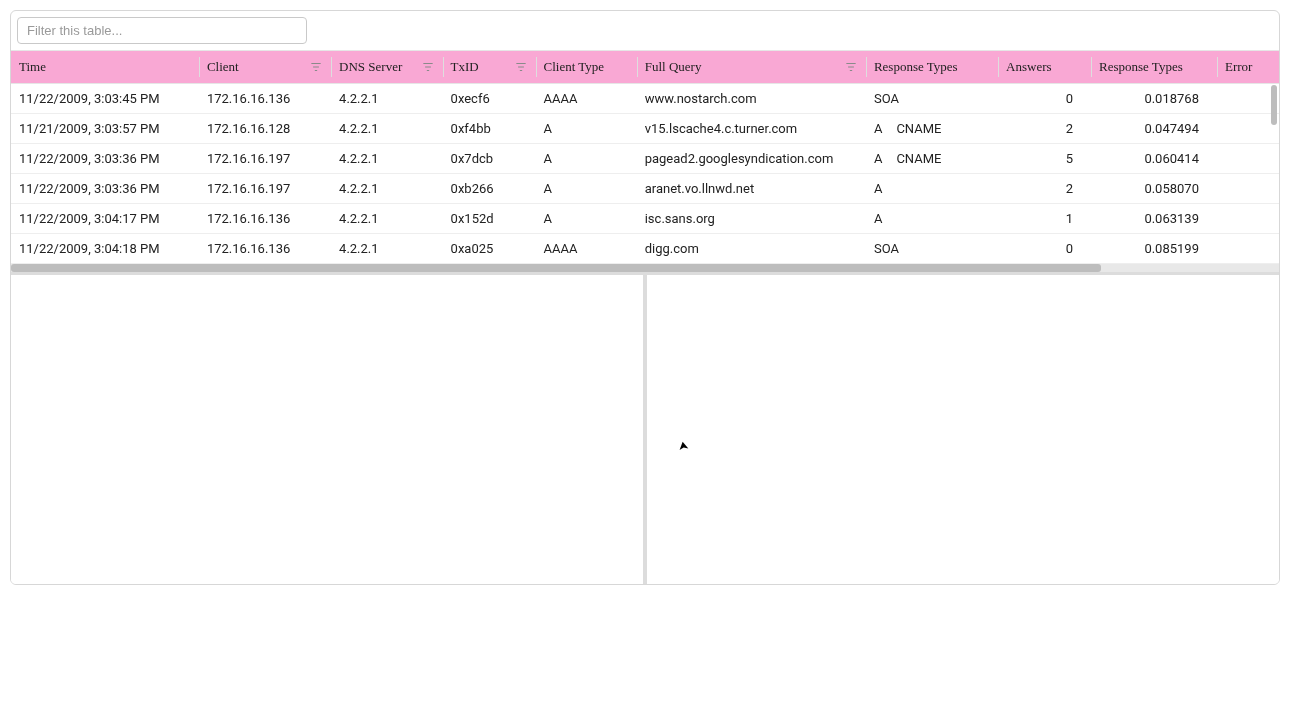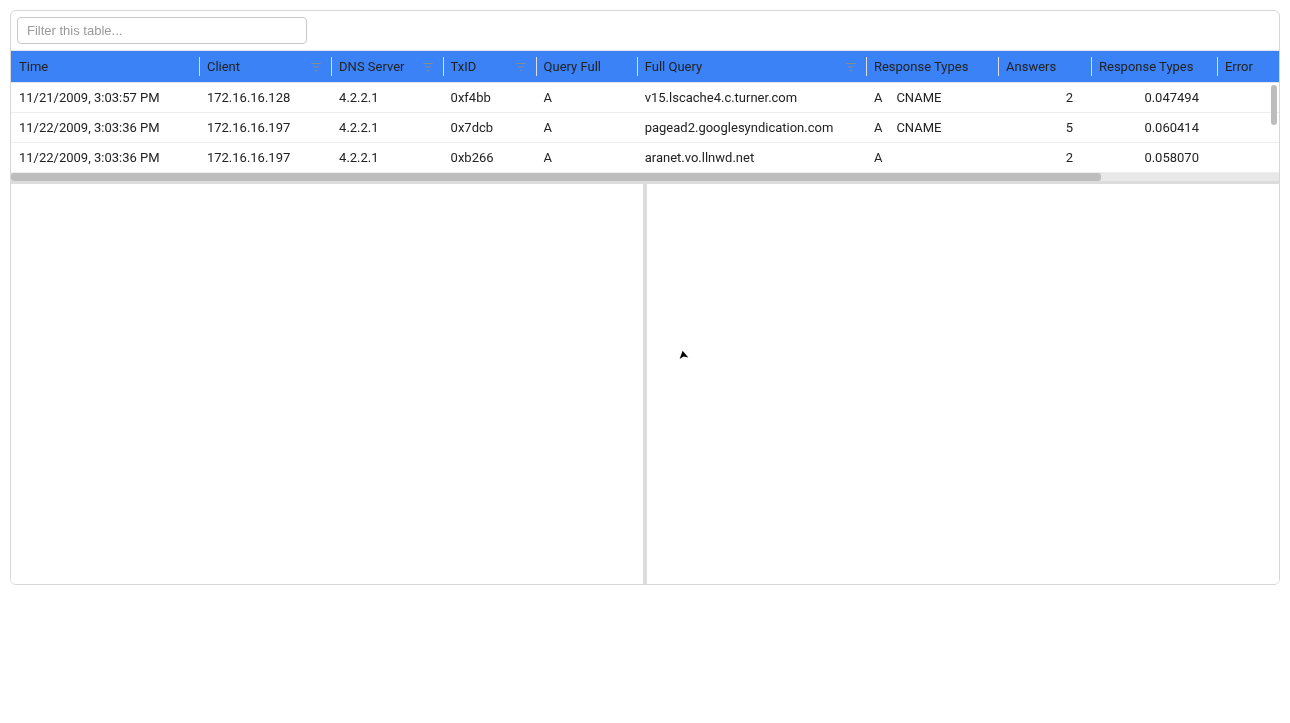--- a/index.html
+++ b/index.html
@@ -52,22 +52,23 @@
   }
   thead th {
     text-align: left;
     font-weight: 400;
     color: #222;
     border-top: 1px solid #e6e6e6;
     border-bottom: 1px solid #e6e6e6;
     padding: 8px 8px;
     position: relative;
     user-select: none;
-    background: #3b82f6;
+    background: #f9a8d4;
     white-space: nowrap;
+    font-family: Liberation Serif, serif;
   }
   thead th .sep {
     position: absolute;
     left: 0; top: 20%; bottom: 20%;
     width: 1px;
     background: #dedede;
   }
   thead th:first-child .sep { display: none; }
   .filter-icon {
     position: absolute;
@@ -172,34 +173,46 @@
               <th><span class="sep"></span><span>DNS Server</span><svg class="filter-icon" viewBox="0 0 24 24" fill="none" stroke="currentColor" stroke-width="2">
                   <line x1="4" y1="6" x2="20" y2="6"></line>
                   <line x1="7" y1="12" x2="17" y2="12"></line>
                   <line x1="10" y1="18" x2="14" y2="18"></line>
                 </svg></th>
               <th><span class="sep"></span><span>TxID</span><svg class="filter-icon" viewBox="0 0 24 24" fill="none" stroke="currentColor" stroke-width="2">
                   <line x1="4" y1="6" x2="20" y2="6"></line>
                   <line x1="7" y1="12" x2="17" y2="12"></line>
                   <line x1="10" y1="18" x2="14" y2="18"></line>
                 </svg></th>
-              <th><span class="sep"></span><span>Query Full</span></th>
+              <th><span class="sep"></span><span>Client Type</span></th>
               <th><span class="sep"></span><span>Full Query</span><svg class="filter-icon" viewBox="0 0 24 24" fill="none" stroke="currentColor" stroke-width="2">
                   <line x1="4" y1="6" x2="20" y2="6"></line>
                   <line x1="7" y1="12" x2="17" y2="12"></line>
                   <line x1="10" y1="18" x2="14" y2="18"></line>
                 </svg></th>
               <th><span class="sep"></span><span>Response Types</span></th>
               <th><span class="sep"></span><span>Answers</span></th>
               <th><span class="sep"></span><span>Response Types</span></th>
               <th><span class="sep"></span><span>Error</span></th>
             </tr>
           </thead>
         <tbody id="body">
             <tr>
+              <td>11/22/2009, 3:03:45 PM</td>
+              <td>172.16.16.136</td>
+              <td>4.2.2.1</td>
+              <td>0xecf6</td>
+              <td>AAAA</td>
+              <td>www.nostarch.com</td>
+              <td class="resp-types"><span>SOA</span></td>
+              <td class="num-right">0</td>
+              <td class="num-right">0.018768</td>
+              <td></td>
+            </tr>
+            <tr>
               <td>11/21/2009, 3:03:57 PM</td>
               <td>172.16.16.128</td>
               <td>4.2.2.1</td>
               <td>0xf4bb</td>
               <td>A</td>
               <td>v15.lscache4.c.turner.com</td>
               <td class="resp-types"><span>A</span><span>CNAME</span></td>
               <td class="num-right">2</td>
               <td class="num-right">0.047494</td>
               <td></td>
@@ -219,20 +232,44 @@
             <tr>
               <td>11/22/2009, 3:03:36 PM</td>
               <td>172.16.16.197</td>
               <td>4.2.2.1</td>
               <td>0xb266</td>
               <td>A</td>
               <td>aranet.vo.llnwd.net</td>
               <td class="resp-types"><span>A</span></td>
               <td class="num-right">2</td>
               <td class="num-right">0.058070</td>
+              <td></td>
+            </tr>
+            <tr>
+              <td>11/22/2009, 3:04:17 PM</td>
+              <td>172.16.16.136</td>
+              <td>4.2.2.1</td>
+              <td>0x152d</td>
+              <td>A</td>
+              <td>isc.sans.org</td>
+              <td class="resp-types"><span>A</span></td>
+              <td class="num-right">1</td>
+              <td class="num-right">0.063139</td>
+              <td></td>
+            </tr>
+            <tr>
+              <td>11/22/2009, 3:04:18 PM</td>
+              <td>172.16.16.136</td>
+              <td>4.2.2.1</td>
+              <td>0xa025</td>
+              <td>AAAA</td>
+              <td>digg.com</td>
+              <td class="resp-types"><span>SOA</span></td>
+              <td class="num-right">0</td>
+              <td class="num-right">0.085199</td>
               <td></td>
             </tr>
           </tbody>
       </table>
       <div class="vscroll"></div>
     </div>
     <div class="hscroll">
         <div class="thumb"></div>
       </div>
 

